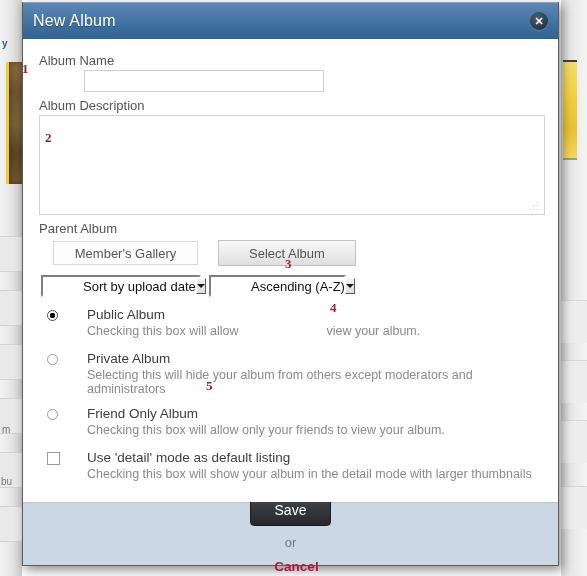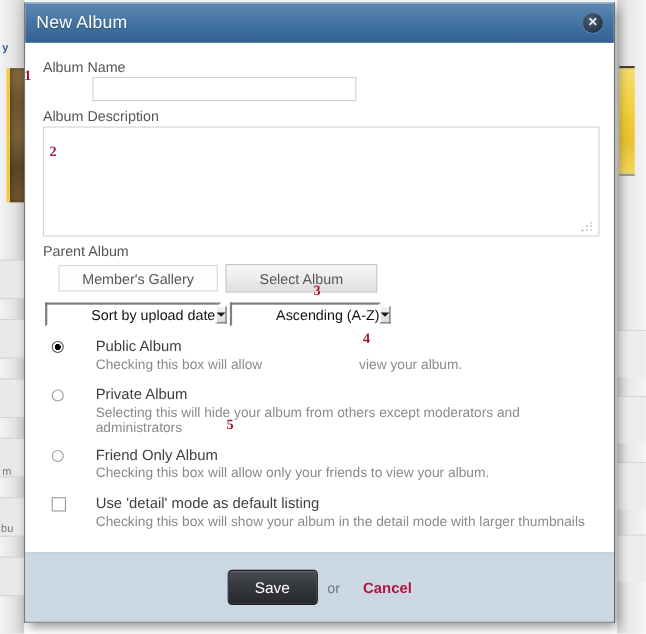--- a/index.html
+++ b/index.html
@@ -187,21 +187,21 @@
     background-size: 3px 3px;
     background-repeat: no-repeat;
     background-position: 0px 7px, 4px 7px, 8px 7px, 4px 3px, 8px 3px, 8px 0px;
   }
 
   
   .parent-row {
     display: flex;
     align-items: center;
     margin: 4px 0 0 14px;
-    gap: 7px;
+    gap: 20px;
   }
   #parent-album-value {
     width: 145px;
     height: 24px;
     border: 1px solid #d9d9d9;
     background: #fdfdfd;
     font-size: 13px;
     color: #555;
     text-align: center;
     line-height: 24px;
@@ -319,20 +319,21 @@
 
   
   #modal-footer {
     background: #ccd7e4;
     border-top: 1px solid #b6c4d4;
     height: 62px;
     display: flex;
     align-items: center;
     justify-content: center;
     gap: 9px;
+    flex-direction: column;
   }
   #save-btn {
     background: linear-gradient(to bottom, #4a4d52 0%, #35383d 45%, #26282c 100%);
     color: #ffffff;
     font-size: 14px;
     border: 1px solid #1a1c1f;
     border-radius: 4px;
     padding: 7px 24px;
     cursor: pointer;
     box-shadow: inset 0 1px 0 rgba(255,255,255,.16);

